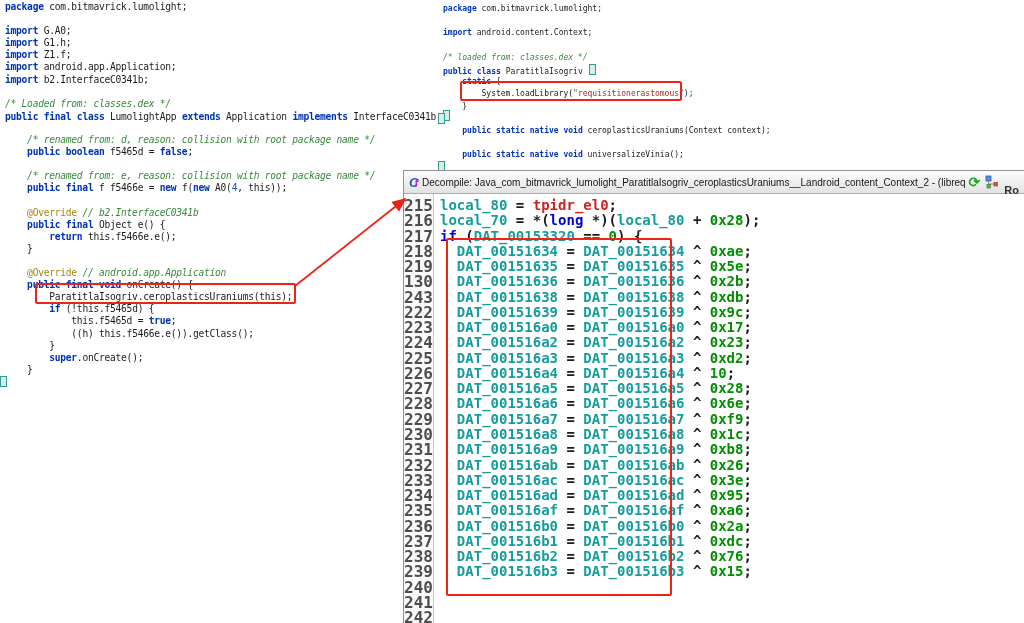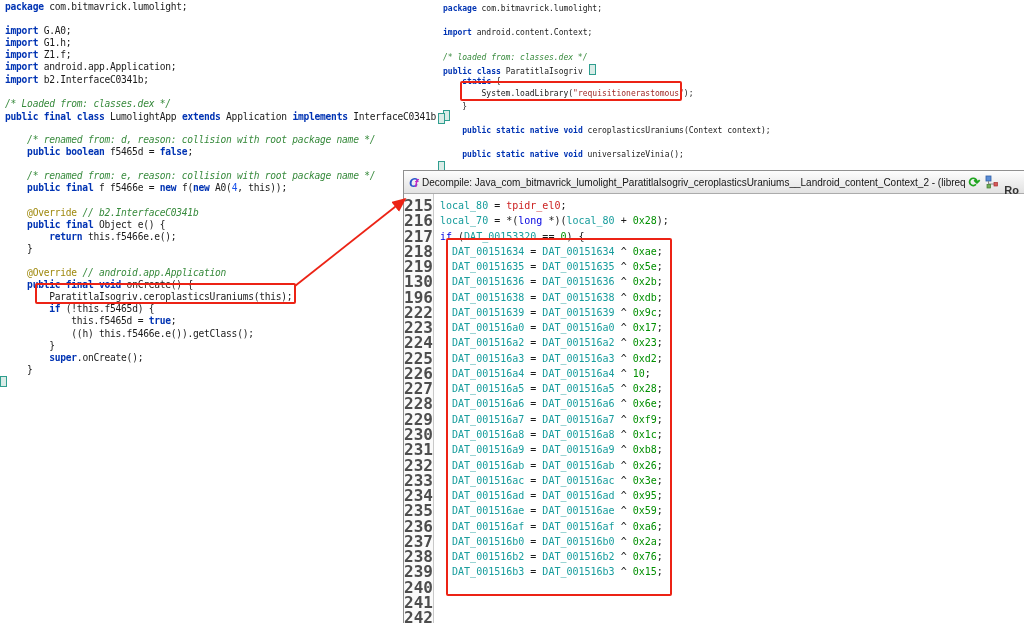--- a/index.html
+++ b/index.html
@@ -41,21 +41,21 @@
   .cff{color:#c326c3;font-weight:bold;font-size:11px;font-style:italic;margin-left:-4px;}
   .ticons{margin-left:auto;display:flex;align-items:center;gap:5px;}
   .refresh{color:#1fa51f;font-weight:bold;font-size:14px;line-height:14px;}
   .rolabel{font-weight:bold;color:#333;font-size:11px;margin-top:16px;}
   #decbody{display:flex;}
   #decgutter{width:29px;flex:0 0 29px;background:#fafafa;border-right:1px solid #c9c9c9;
              padding-top:4px;}
   #decgutter .dnum{height:15.27px;line-height:15.27px;text-align:center;padding-right:5px;
                    font-size:16px;color:#4d4d4d;font-weight:bold;}
   #deccode{padding:4px 0 0 6px;}
-  #deccode .ln{height:15.27px;line-height:15.27px;font-size:10px;white-space:pre;}
+  #deccode .ln{height:15.27px;line-height:15.27px;font-size:14px;white-space:pre;font-weight:bold;}
   
   .redbox{position:absolute;border:2px solid #ec2315;border-radius:2px;z-index:9;}
   #annsvg{position:absolute;left:0;top:0;z-index:10;pointer-events:none;}
 </style>
 </head>
 <body>
 
 <div id="leftjava" class="codepane"><div class="ln"><span class="kw">package</span><span class="pl"> </span><span class="pl">com</span><span class="pl">.</span><span class="pl">bitmavrick</span><span class="pl">.</span><span class="pl">lumolight</span><span class="pl">;</span></div><div class="ln">&nbsp;</div><div class="ln"><span class="kw">import</span><span class="pl"> </span><span class="pl">G</span><span class="pl">.</span><span class="pl">A0</span><span class="pl">;</span></div><div class="ln"><span class="kw">import</span><span class="pl"> </span><span class="pl">G1</span><span class="pl">.</span><span class="pl">h</span><span class="pl">;</span></div><div class="ln"><span class="kw">import</span><span class="pl"> </span><span class="pl">Z1</span><span class="pl">.</span><span class="pl">f</span><span class="pl">;</span></div><div class="ln"><span class="kw">import</span><span class="pl"> </span><span class="pl">android</span><span class="pl">.</span><span class="pl">app</span><span class="pl">.</span><span class="pl">Application</span><span class="pl">;</span></div><div class="ln"><span class="kw">import</span><span class="pl"> </span><span class="pl">b2</span><span class="pl">.</span><span class="pl">InterfaceC0341b</span><span class="pl">;</span></div><div class="ln">&nbsp;</div><div class="ln"><span class="cm">/* Loaded from: classes.dex */</span></div><div class="ln"><span class="kw">public</span><span class="pl"> </span><span class="kw">final</span><span class="pl"> </span><span class="kw">class</span><span class="pl"> </span><span class="pl">LumolightApp</span><span class="pl"> </span><span class="kw">extends</span><span class="pl"> </span><span class="pl">Application</span><span class="pl"> </span><span class="kw">implements</span><span class="pl"> </span><span class="pl">InterfaceC0341b</span><span class="pl"> </span><span class="bb"></span></div><div class="ln">&nbsp;</div><div class="ln"><span class="cm">    /* renamed from: d, reason: collision with root package name */</span></div><div class="ln"><span class="pl">    </span><span class="kw">public</span><span class="pl"> </span><span class="kw">boolean</span><span class="pl"> </span><span class="pl">f5465d</span><span class="pl"> = </span><span class="kw">false</span><span class="pl">;</span></div><div class="ln">&nbsp;</div><div class="ln"><span class="cm">    /* renamed from: e, reason: collision with root package name */</span></div><div class="ln"><span class="pl">    </span><span class="kw">public</span><span class="pl"> </span><span class="kw">final</span><span class="pl"> </span><span class="pl">f</span><span class="pl"> </span><span class="pl">f5466e</span><span class="pl"> = </span><span class="kw">new</span><span class="pl"> </span><span class="pl">f</span><span class="pl">(</span><span class="kw">new</span><span class="pl"> </span><span class="pl">A0</span><span class="pl">(</span><span class="nu">4</span><span class="pl">, </span><span class="pl">this</span><span class="pl">));</span></div><div class="ln">&nbsp;</div><div class="ln"><span class="pl">    </span><span class="an">@Override</span><span class="pl"> </span><span class="cm">// b2.InterfaceC0341b</span></div><div class="ln"><span class="pl">    </span><span class="kw">public</span><span class="pl"> </span><span class="kw">final</span><span class="pl"> </span><span class="pl">Object</span><span class="pl"> </span><span class="pl">e</span><span class="pl">() {</span></div><div class="ln"><span class="pl">        </span><span class="kw">return</span><span class="pl"> </span><span class="pl">this</span><span class="pl">.</span><span class="pl">f5466e</span><span class="pl">.</span><span class="pl">e</span><span class="pl">();</span></div><div class="ln"><span class="pl">    }</span></div><div class="ln">&nbsp;</div><div class="ln"><span class="pl">    </span><span class="an">@Override</span><span class="pl"> </span><span class="cm">// android.app.Application</span></div><div class="ln"><span class="pl">    </span><span class="kw">public</span><span class="pl"> </span><span class="kw">final</span><span class="pl"> </span><span class="kw">void</span><span class="pl"> </span><span class="pl">onCreate</span><span class="pl">() {</span></div><div class="ln"><span class="pl">        </span><span class="pl">ParatitlaIsogriv</span><span class="pl">.</span><span class="pl">ceroplasticsUraniums</span><span class="pl">(</span><span class="pl">this</span><span class="pl">);</span></div><div class="ln"><span class="pl">        </span><span class="kw">if</span><span class="pl"> (!</span><span class="pl">this</span><span class="pl">.</span><span class="pl">f5465d</span><span class="pl">) {</span></div><div class="ln"><span class="pl">            </span><span class="pl">this</span><span class="pl">.</span><span class="pl">f5465d</span><span class="pl"> = </span><span class="kw">true</span><span class="pl">;</span></div><div class="ln"><span class="pl">            ((</span><span class="pl">h</span><span class="pl">) </span><span class="pl">this</span><span class="pl">.</span><span class="pl">f5466e</span><span class="pl">.</span><span class="pl">e</span><span class="pl">()).</span><span class="pl">getClass</span><span class="pl">();</span></div><div class="ln"><span class="pl">        }</span></div><div class="ln"><span class="pl">        </span><span class="kw">super</span><span class="pl">.</span><span class="pl">onCreate</span><span class="pl">();</span></div><div class="ln"><span class="pl">    }</span></div><div class="ln outd"><span class="bb"></span></div></div>
 
 <div id="rightjava" class="codepane"><div class="ln"><span class="kw">package</span><span class="pl"> </span><span class="pl">com</span><span class="pl">.</span><span class="pl">bitmavrick</span><span class="pl">.</span><span class="pl">lumolight</span><span class="pl">;</span></div><div class="ln">&nbsp;</div><div class="ln"><span class="kw">import</span><span class="pl"> </span><span class="pl">android</span><span class="pl">.</span><span class="pl">content</span><span class="pl">.</span><span class="pl">Context</span><span class="pl">;</span></div><div class="ln">&nbsp;</div><div class="ln"><span class="cm">/* loaded from: classes.dex */</span></div><div class="ln"><span class="kw">public</span><span class="pl"> </span><span class="kw">class</span><span class="pl"> </span><span class="pl">ParatitlaIsogriv</span><span class="pl"> </span><span class="bb"></span></div><div class="ln"><span class="pl">    </span><span class="kw">static</span><span class="pl"> {</span></div><div class="ln"><span class="pl">        </span><span class="pl">System</span><span class="pl">.</span><span class="pl">loadLibrary</span><span class="pl">(</span><span class="st">"requisitionerastomous"</span><span class="pl">);</span></div><div class="ln"><span class="pl">    }</span></div><div class="ln outd"><span class="bb"></span></div><div class="ln"><span class="pl">    </span><span class="kw">public</span><span class="pl"> </span><span class="kw">static</span><span class="pl"> </span><span class="kw">native</span><span class="pl"> </span><span class="kw">void</span><span class="pl"> </span><span class="pl">ceroplasticsUraniums</span><span class="pl">(</span><span class="pl">Context</span><span class="pl"> </span><span class="pl">context</span><span class="pl">);</span></div><div class="ln">&nbsp;</div><div class="ln"><span class="pl">    </span><span class="kw">public</span><span class="pl"> </span><span class="kw">static</span><span class="pl"> </span><span class="kw">native</span><span class="pl"> </span><span class="kw">void</span><span class="pl"> </span><span class="pl">universalizeVinia</span><span class="pl">();</span></div><div class="ln outd"><span class="bb"></span></div></div>
@@ -76,21 +76,21 @@
     </span>
   </div>
   <div id="decbody">
     <div id="decgutter">
         <div class="dnum">215</div>
         <div class="dnum">216</div>
         <div class="dnum">217</div>
         <div class="dnum">218</div>
         <div class="dnum">219</div>
         <div class="dnum">130</div>
-        <div class="dnum">196</div>
+        <div class="dnum">243</div>
         <div class="dnum">222</div>
         <div class="dnum">223</div>
         <div class="dnum">224</div>
         <div class="dnum">225</div>
         <div class="dnum">226</div>
         <div class="dnum">227</div>
         <div class="dnum">228</div>
         <div class="dnum">229</div>
         <div class="dnum">230</div>
         <div class="dnum">231</div>
@@ -120,23 +120,23 @@
         <div class="ln"><span class="gp">  </span><span class="gl">DAT_001516a3</span><span class="gp"> = </span><span class="gl">DAT_001516a3</span><span class="gp"> ^ </span><span class="gc">0xd2</span><span class="gp">;</span></div>
         <div class="ln"><span class="gp">  </span><span class="gl">DAT_001516a4</span><span class="gp"> = </span><span class="gl">DAT_001516a4</span><span class="gp"> ^ </span><span class="gc">10</span><span class="gp">;</span></div>
         <div class="ln"><span class="gp">  </span><span class="gl">DAT_001516a5</span><span class="gp"> = </span><span class="gl">DAT_001516a5</span><span class="gp"> ^ </span><span class="gc">0x28</span><span class="gp">;</span></div>
         <div class="ln"><span class="gp">  </span><span class="gl">DAT_001516a6</span><span class="gp"> = </span><span class="gl">DAT_001516a6</span><span class="gp"> ^ </span><span class="gc">0x6e</span><span class="gp">;</span></div>
         <div class="ln"><span class="gp">  </span><span class="gl">DAT_001516a7</span><span class="gp"> = </span><span class="gl">DAT_001516a7</span><span class="gp"> ^ </span><span class="gc">0xf9</span><span class="gp">;</span></div>
         <div class="ln"><span class="gp">  </span><span class="gl">DAT_001516a8</span><span class="gp"> = </span><span class="gl">DAT_001516a8</span><span class="gp"> ^ </span><span class="gc">0x1c</span><span class="gp">;</span></div>
         <div class="ln"><span class="gp">  </span><span class="gl">DAT_001516a9</span><span class="gp"> = </span><span class="gl">DAT_001516a9</span><span class="gp"> ^ </span><span class="gc">0xb8</span><span class="gp">;</span></div>
         <div class="ln"><span class="gp">  </span><span class="gl">DAT_001516ab</span><span class="gp"> = </span><span class="gl">DAT_001516ab</span><span class="gp"> ^ </span><span class="gc">0x26</span><span class="gp">;</span></div>
         <div class="ln"><span class="gp">  </span><span class="gl">DAT_001516ac</span><span class="gp"> = </span><span class="gl">DAT_001516ac</span><span class="gp"> ^ </span><span class="gc">0x3e</span><span class="gp">;</span></div>
         <div class="ln"><span class="gp">  </span><span class="gl">DAT_001516ad</span><span class="gp"> = </span><span class="gl">DAT_001516ad</span><span class="gp"> ^ </span><span class="gc">0x95</span><span class="gp">;</span></div>
-        <div class="ln"><span class="gp">  </span><span class="gl">DAT_001516ae</span><span class="gp"> = </span><span class="gl">DAT_001516ae</span><span class="gp"> ^ </span><span class="gc">0x59</span><span class="gp">;</span></div>
         <div class="ln"><span class="gp">  </span><span class="gl">DAT_001516af</span><span class="gp"> = </span><span class="gl">DAT_001516af</span><span class="gp"> ^ </span><span class="gc">0xa6</span><span class="gp">;</span></div>
         <div class="ln"><span class="gp">  </span><span class="gl">DAT_001516b0</span><span class="gp"> = </span><span class="gl">DAT_001516b0</span><span class="gp"> ^ </span><span class="gc">0x2a</span><span class="gp">;</span></div>
+        <div class="ln"><span class="gp">  </span><span class="gl">DAT_001516b1</span><span class="gp"> = </span><span class="gl">DAT_001516b1</span><span class="gp"> ^ </span><span class="gc">0xdc</span><span class="gp">;</span></div>
         <div class="ln"><span class="gp">  </span><span class="gl">DAT_001516b2</span><span class="gp"> = </span><span class="gl">DAT_001516b2</span><span class="gp"> ^ </span><span class="gc">0x76</span><span class="gp">;</span></div>
         <div class="ln"><span class="gp">  </span><span class="gl">DAT_001516b3</span><span class="gp"> = </span><span class="gl">DAT_001516b3</span><span class="gp"> ^ </span><span class="gc">0x15</span><span class="gp">;</span></div>
       </div>
   </div>
 </div>
 
 <div class="redbox" style="left:35px;top:283px;width:257px;height:17px;"></div>
 <div class="redbox" style="left:460px;top:81px;width:218px;height:16px;"></div>
 <div class="redbox" style="left:446px;top:238px;width:222px;height:354px;"></div>
 

